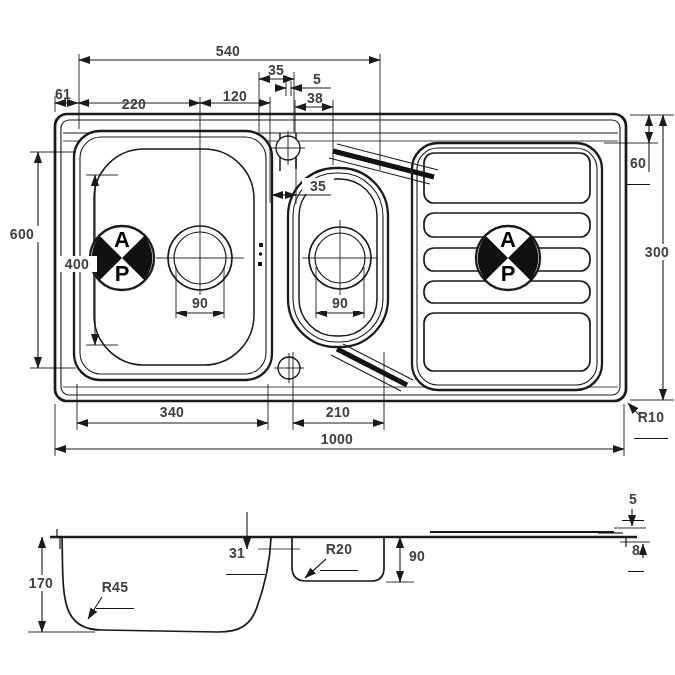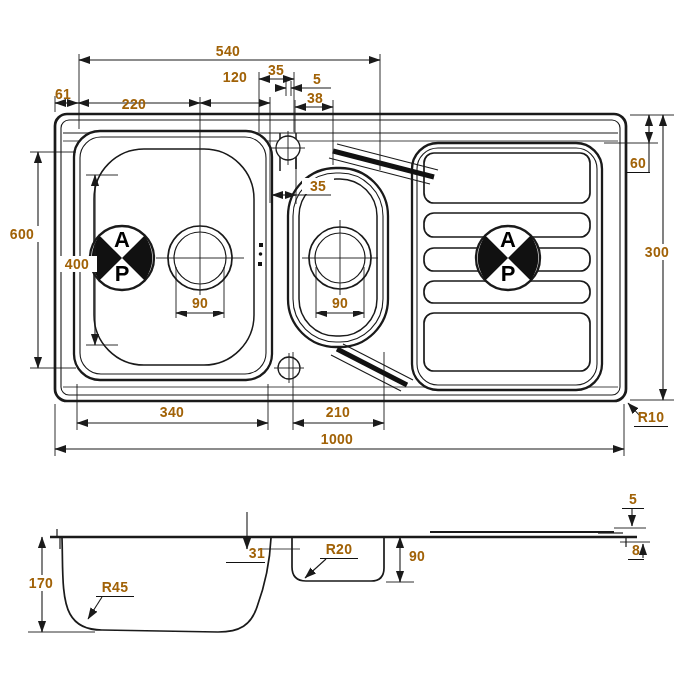--- a/index.html
+++ b/index.html
@@ -17,25 +17,25 @@
   .s18{stroke:#1a1a1a;stroke-width:1.9;fill:none}
   .s2 {stroke:#1a1a1a;stroke-width:2.3;fill:none}
   .s24{stroke:#1a1a1a;stroke-width:2.5;fill:none}
   .s3 {stroke:#1a1a1a;stroke-width:2.7;fill:none}
   .s5 {stroke:#111;stroke-width:5;fill:none}
   .fw {fill:#fff}
   .fb {fill:#111;stroke:none}
   .dl {stroke:#1a1a1a;stroke-width:1.1;fill:none}
   .ext{stroke:#1a1a1a;stroke-width:.9;fill:none}
   
-  .lbl{position:absolute;font-size:14px;font-weight:bold;color:#a16207;text-align:center;
+  .lbl{position:absolute;font-size:14px;font-weight:bold;color:#404040;text-align:center;
        line-height:1.15;letter-spacing:.3px;white-space:nowrap;}
   .bg{background:#fff;}
-  .ul{border-bottom:1.7px solid #111;padding-bottom:1px;}
-  .la{text-align:right;padding-left:3px;}
+  .ul{border-bottom:1.7px solid #111;padding-bottom:13px;}
+  .la{text-align:left;padding-left:3px;}
   .logoletter{position:absolute;font-size:22px;font-weight:bold;color:#000;
               width:26px;text-align:center;line-height:1;}
 </style>
 </head>
 <body>
 
 <div class="canvas">
 
 <svg width="675" height="675" viewBox="0 0 675 675">
   <defs>
@@ -217,21 +217,21 @@
       <line x1="400" y1="537" x2="400" y2="582" class="dl" marker-start="url(#arr)" marker-end="url(#arr)"></line>
       <line x1="632" y1="509" x2="632" y2="526" class="dl" marker-end="url(#arr)"></line>
       <line x1="643" y1="558" x2="643" y2="544" class="dl" marker-end="url(#arr)"></line>
     </g>
   </g>
 </svg>
 
 <div class="lbl" style="left:206px;top:43px;width:44px">540</div>
 <div class="lbl" style="left:48px;top:86px;width:30px">61</div>
 <div class="lbl" style="left:112px;top:96px;width:44px">220</div>
-<div class="lbl" style="left:213px;top:69px;width:44px">120</div>
+<div class="lbl" style="left:213px;top:88px;width:44px">120</div>
 <div class="lbl" style="left:260px;top:62px;width:32px">35</div>
 <div class="lbl" style="left:308px;top:71px;width:18px">5</div>
 <div class="lbl" style="left:299px;top:90px;width:32px">38</div>
 <div class="lbl bg" style="left:302px;top:178px;width:32px">35</div>
 <div class="lbl bg" style="left:2px;top:226px;width:40px">600</div>
 <div class="lbl bg" style="left:57px;top:256px;width:40px">400</div>
 <div class="lbl bg" style="left:178px;top:295px;width:44px">90</div>
 <div class="lbl bg" style="left:318px;top:295px;width:44px">90</div>
 <div class="lbl ul" style="left:626px;top:155px;width:24px">60</div>
 <div class="lbl bg" style="left:638px;top:244px;width:38px">300</div>

